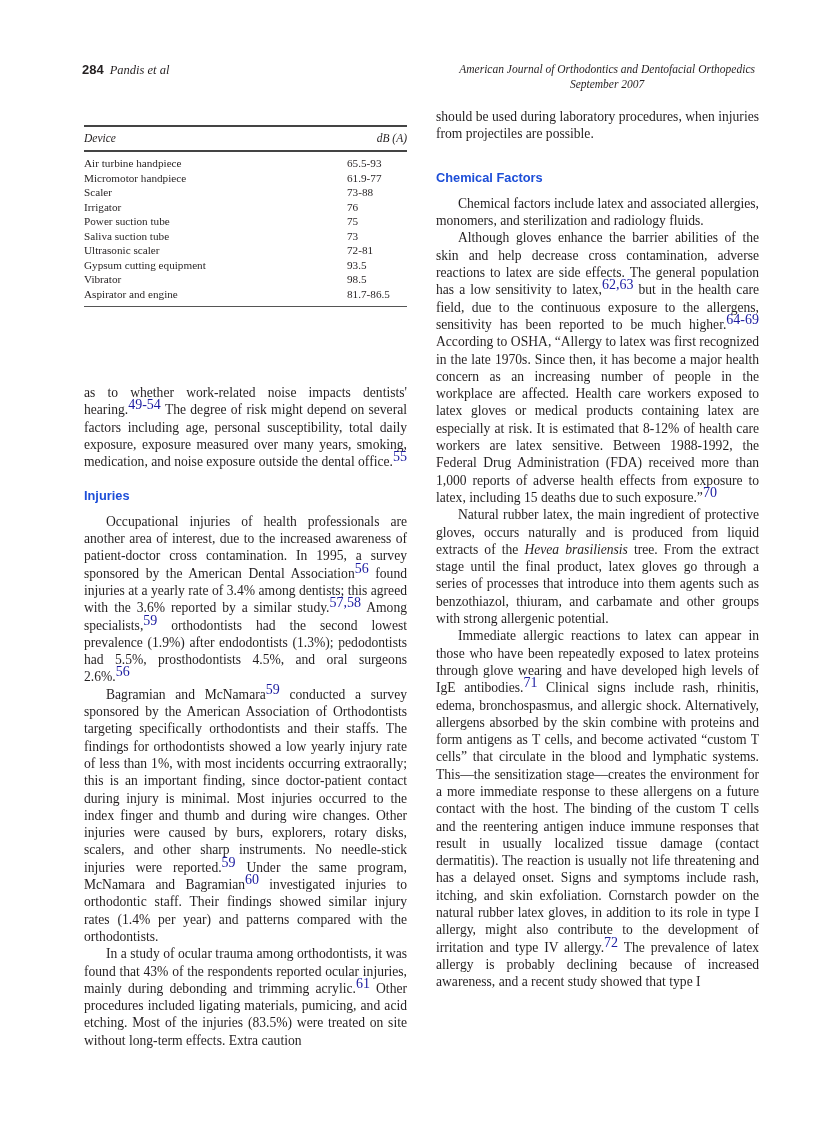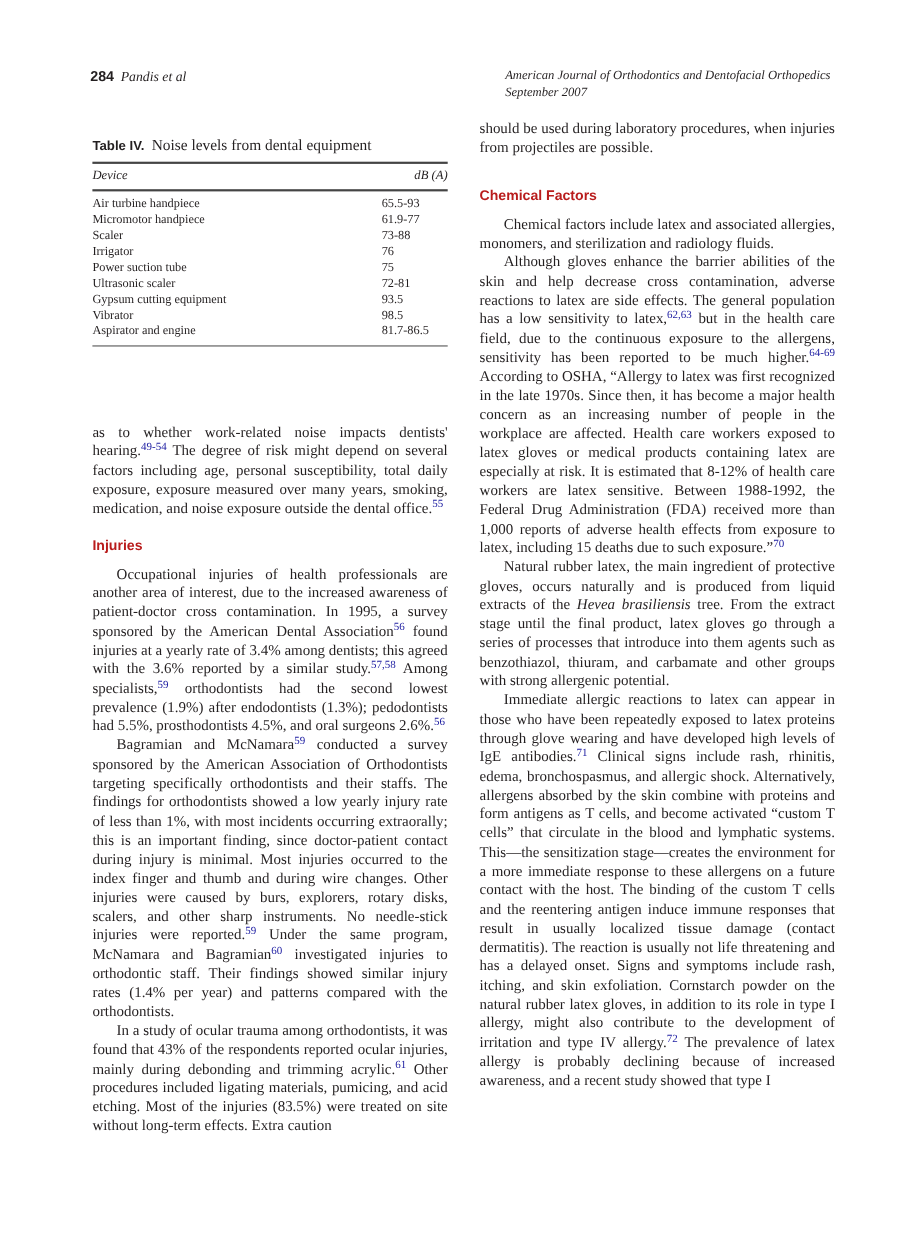--- a/index.html
+++ b/index.html
@@ -1,29 +1,29 @@
 <!DOCTYPE html>
 <html><head>
 <meta charset="utf-8">
 <style>
   html, body { margin: 0; padding: 0; background: #ffffff; }
   body { width: 838px; height: 1122px; position: relative; overflow: hidden;
          font-family: "Liberation Serif", "DejaVu Serif", serif; color: #231f20; }
   .runhead-left { position: absolute; left: 82px; top: 62px; font-size: 12.5px; }
   .runhead-left .pg { font-family: "Liberation Sans", sans-serif; font-weight: bold; font-size: 13px; margin-right: 6px; }
   .runhead-left .auth { font-style: italic; }
-  .runhead-right { position: absolute; right: 83px; top: 62px; text-align: left; font-style: italic; font-size: 11.5px; line-height: 15px; }
+  .runhead-right { position: absolute; right: 83px; top: 62px; text-align: center; font-style: italic; font-size: 11.5px; line-height: 15px; }
 
   .col { position: absolute; width: 323px; font-size: 13.6px; line-height: 17.3px; text-align: justify; }
   .col-left { left: 84px; }
   .col-right { left: 436px; }
   .col p { margin: 0; }
   .col p.ind { text-indent: 22px; }
-  .sup { font-size: 10px; vertical-align: 5px; line-height: 0; color: #1a1aa0; }
-  h3 { font-family: "Liberation Sans", sans-serif; font-weight: bold; font-size: 12.8px; margin: 0; color: #b91c1c; }
+  .sup { font-size: 14px; vertical-align: 5px; line-height: 0; color: #1a1aa0; }
+  h3 { font-family: "Liberation Sans", sans-serif; font-weight: bold; font-size: 12.8px; margin: 0; color: #1d4ed8; }
 
   .tbl { position: absolute; left: 84px; top: 125px; width: 323px; }
   .tbl-caption { font-size: 14px; margin-bottom: 6px; }
   .tbl-caption .lbl { font-family: "Liberation Sans", sans-serif; font-weight: bold; font-size: 12px; margin-right: 3px; }
   .tbl-rule-thin { border-top: 1.3px solid #555; }
   .tbl-rule-thick { border-top: 2px solid #444; }
   .tbl-head { display: flex; justify-content: space-between; font-style: italic; font-size: 11.5px; padding: 5px 0 6px 0; }
   .tbl-body { padding: 4px 0 5px 0; }
   .tbl-row { display: flex; justify-content: space-between; font-size: 11.2px; line-height: 14.5px; }
   .tbl-row .val { width: 60px; text-align: left; }
@@ -34,24 +34,20 @@
 
 <div class="runhead-left">
   <span class="pg">284</span><span class="auth">Pandis et al</span>
 </div>
 <div class="runhead-right">
   <div>American Journal of Orthodontics and Dentofacial Orthopedics</div>
   <div>September 2007</div>
 </div>
 
 <div class="tbl">
-  <div class="tbl-caption">
-    <span class="lbl">Table IV.</span>
-    <span>Noise levels from dental equipment</span>
-  </div>
   <div class="tbl-rule-thick"></div>
   <div class="tbl-head">
     <span>Device</span>
     <span class="val">dB (A)</span>
   </div>
   <div class="tbl-rule-thick"></div>
   <div class="tbl-body">
     <div class="tbl-row">
         <span>Air turbine handpiece</span>
         <span class="val">65.5-93</span>
@@ -64,20 +60,24 @@
         <span>Scaler</span>
         <span class="val">73-88</span>
       </div>
     <div class="tbl-row">
         <span>Irrigator</span>
         <span class="val">76</span>
       </div>
     <div class="tbl-row">
         <span>Power suction tube</span>
         <span class="val">75</span>
+      </div>
+    <div class="tbl-row">
+        <span>Saliva suction tube</span>
+        <span class="val">73</span>
       </div>
     <div class="tbl-row">
         <span>Ultrasonic scaler</span>
         <span class="val">72-81</span>
       </div>
     <div class="tbl-row">
         <span>Gypsum cutting equipment</span>
         <span class="val">93.5</span>
       </div>
     <div class="tbl-row">

